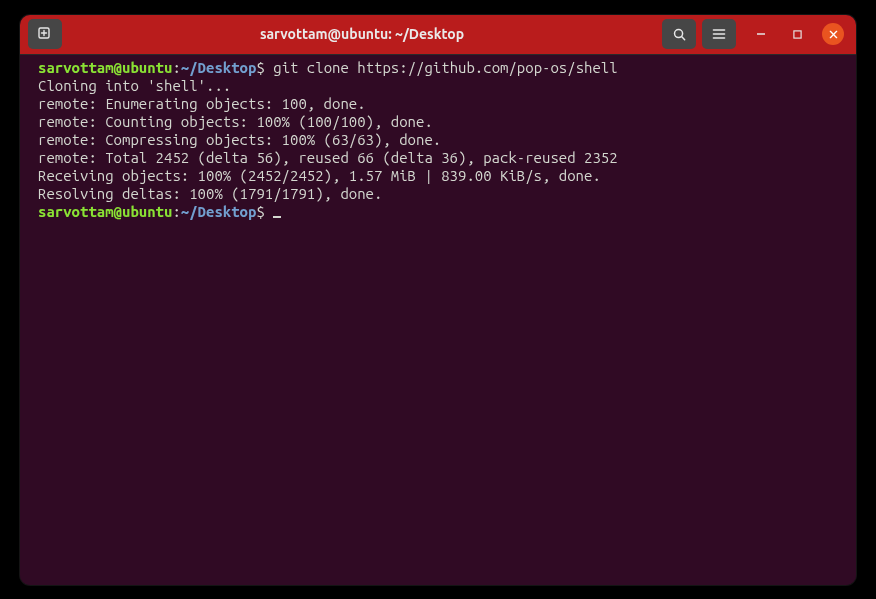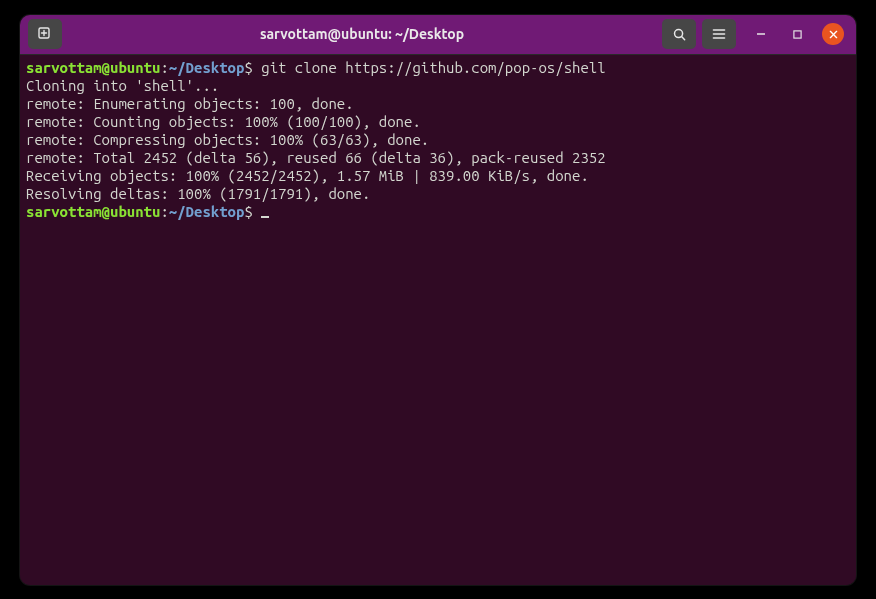--- a/index.html
+++ b/index.html
@@ -21,21 +21,21 @@
       height: 570px;
       background: #300a24;
       border-radius: 10px;
       overflow: hidden;
       box-shadow: 0 0 0 1px rgba(255,255,255,0.08);
       display: flex;
       flex-direction: column;
     }
     .titlebar {
       height: 40px;
-      background: #701a75;
+      background: #b91c1c;
       display: flex;
       align-items: center;
       padding: 0 8px;
       gap: 6px;
       border-bottom: 1px solid #2a2a2a;
     }
     .tb-btn {
       width: 34px;
       height: 30px;
       border-radius: 5px;
@@ -80,21 +80,21 @@
       color:#e6e6e6;
       font-size:11px;
     }
     .win-close {
       background: #e95420;
       color:#fff;
     }
     .terminal {
       flex:1;
       background:#300a24;
-      padding: 4px 6px 4px 6px;
+      padding: 4px 6px 4px 18px;
       color:#d3d7cf;
       font-size:15px;
       line-height:18px;
       white-space:pre;
       overflow:hidden;
     }
     .prompt-user { color:#8ae234; font-weight:bold; }
     .prompt-path { color:#729fcf; font-weight:bold; }
     .prompt-colon { color:#d3d7cf; }
     .prompt-dollar { color:#d3d7cf; }

